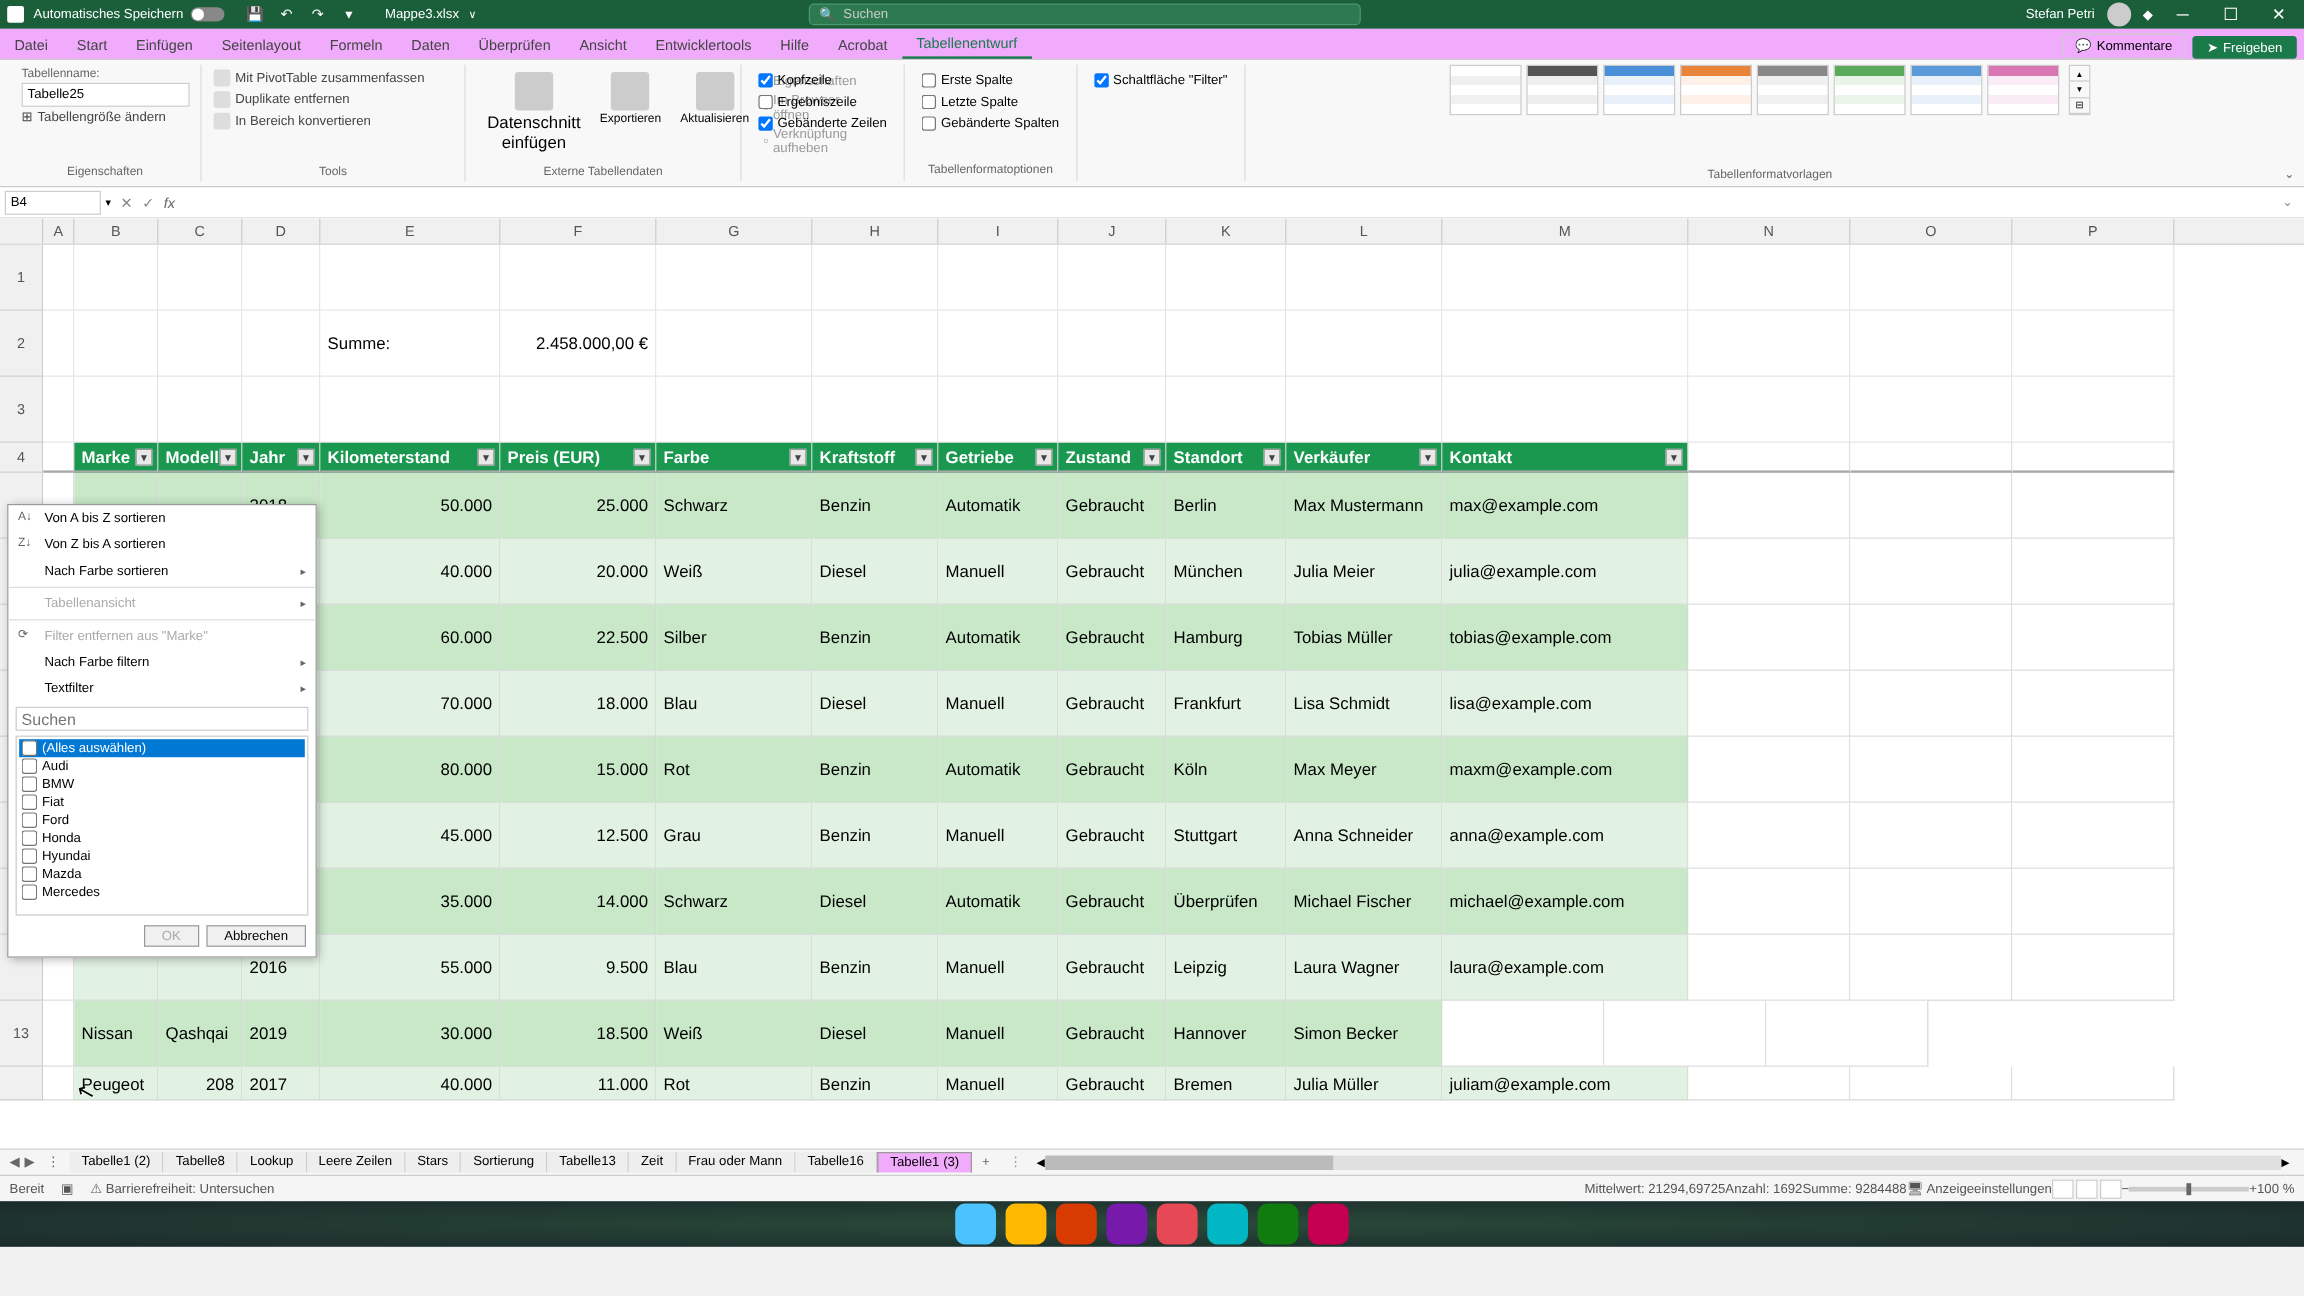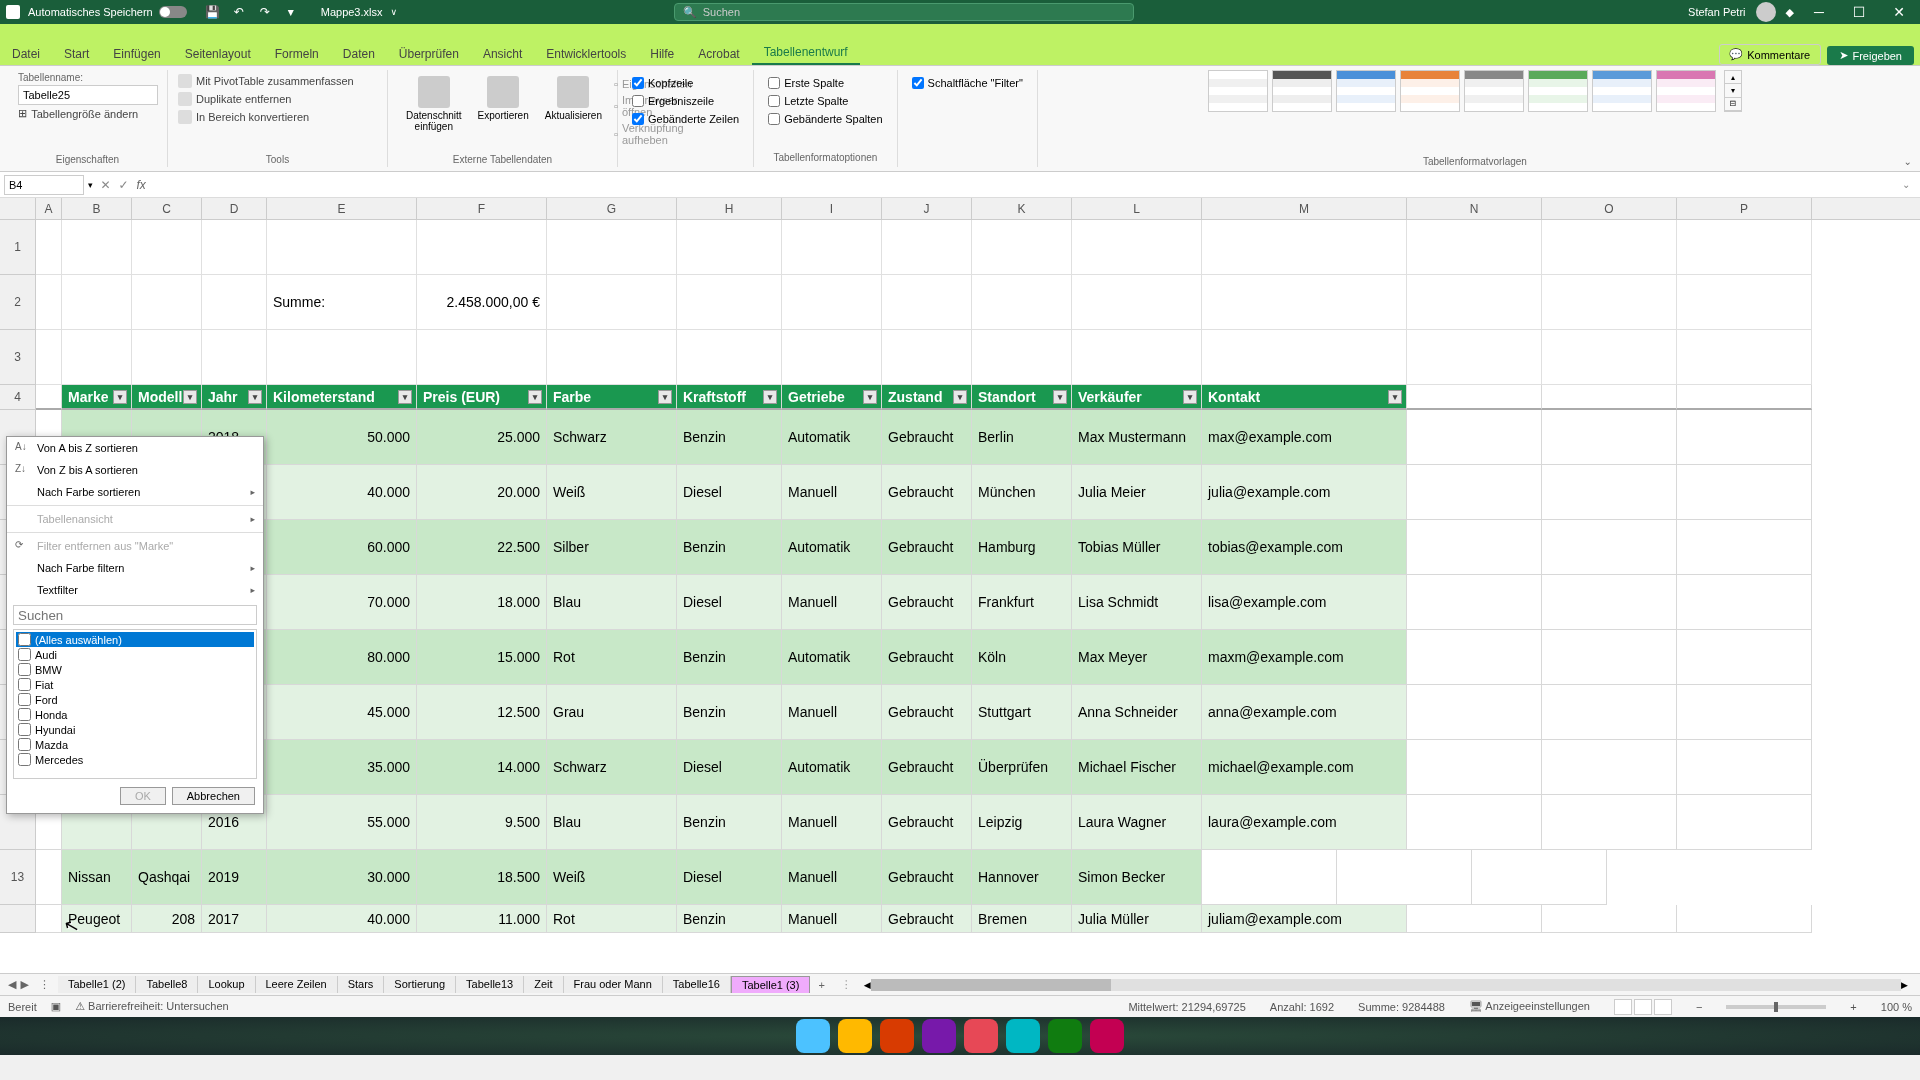--- a/index.html
+++ b/index.html
@@ -15,21 +15,21 @@
 .titlebar .qat { display: flex; gap: 6px; margin-left: 8px; }
 .titlebar .qat-btn { width: 20px; height: 20px; display: flex; align-items: center; justify-content: center; color: #fff; font-size: 12px; }
 .titlebar .filename { margin-left: 12px; }
 .titlebar .search { flex: 0 0 460px; margin: 0 auto; }
 .titlebar .search-box { background: #2d7a50; border: 1px solid #4a9a6e; border-radius: 4px; height: 18px; display: flex; align-items: center; padding: 0 8px; color: #ccc; font-size: 11px; gap: 6px; }
 .titlebar .right { display: flex; align-items: center; gap: 10px; margin-left: auto; }
 .titlebar .avatar { width: 20px; height: 20px; border-radius: 50%; background: #ccc; }
 .titlebar .winbtn { width: 30px; height: 20px; display: flex; align-items: center; justify-content: center; font-size: 14px; }
 
 
-.ribbon-tabs { height: 42px; background: #bef264; display: flex; align-items: flex-end; font-size: 12px; border-bottom: 1px solid #ccc; }
+.ribbon-tabs { height: 26px; background: #f0abfc; display: flex; align-items: flex-end; font-size: 12px; border-bottom: 1px solid #ccc; }
 .ribbon-tabs .tab { padding: 4px 12px; cursor: pointer; color: #444; }
 .ribbon-tabs .tab.active { color: #1a7a4a; border-bottom: 2px solid #1a7a4a; font-weight: 500; }
 .ribbon-tabs .spacer { flex: 1; }
 .ribbon-tabs .comment-btn { padding: 3px 10px; border: 1px solid #ccc; border-radius: 3px; font-size: 11px; margin-right: 6px; display: flex; gap: 4px; align-items: center; }
 .ribbon-tabs .share-btn { padding: 3px 12px; background: #1a7a4a; color: #fff; border-radius: 3px; font-size: 11px; margin-right: 6px; display: flex; gap: 4px; align-items: center; }
 
 
 .ribbon { height: 106px; background: #f8f8f8; border-bottom: 1px solid #ccc; display: flex; padding: 4px 8px; font-size: 11px; position: relative; }
 .ribbon-group { border-right: 1px solid #ddd; padding: 2px 10px; display: flex; flex-direction: column; justify-content: space-between; }
 .ribbon-group .label { text-align: center; color: #666; font-size: 10px; margin-top: auto; }
@@ -115,21 +115,21 @@
 .sheet-tab { padding: 2px 10px; border-right: 1px solid #ccc; background: #eee; cursor: pointer; }
 .sheet-tab.active { background: #f0abfc; border: 1px solid #999; border-bottom: none; }
 .sheet-add { padding: 0 8px; color: #666; }
 .sheet-scroll { flex: 1; margin: 0 12px; display: flex; align-items: center; }
 .sheet-scroll .track { flex: 1; height: 12px; background: #e0e0e0; position: relative; }
 .sheet-scroll .thumb { position: absolute; left: 0; width: 240px; height: 12px; background: #bbb; }
 
 
 .status-bar { height: 22px; background: #f5f5f5; border-top: 1px solid #ccc; display: flex; align-items: center; font-size: 11px; color: #555; padding: 0 8px; }
 .status-bar .sb-left { display: flex; gap: 14px; align-items: center; }
-.status-bar .sb-right { margin-left: auto; display: flex; gap: 24px; align-items: center; }
+.status-bar .sb-right { margin-left: auto; display: flex; gap: 0; align-items: center; }
 .status-bar .view-btns { display: flex; gap: 2px; }
 .status-bar .view-btn { width: 18px; height: 16px; border: 1px solid #ccc; background: #fff; }
 .status-bar .zoom-slider { width: 100px; height: 4px; background: #ccc; position: relative; }
 .status-bar .zoom-slider::after { content: ''; position: absolute; left: 48px; top: -3px; width: 4px; height: 10px; background: #666; }
 
 
 .taskbar { height: 38px; background: radial-gradient(ellipse at center, #2a4a3a, #1a2a2a); display: flex; align-items: center; justify-content: center; gap: 8px; }
 .task-icon { width: 34px; height: 34px; border-radius: 8px; }
 </style>
 </head>
@@ -208,21 +208,21 @@
           <div class="tool-icon"></div>
           <span>In Bereich konvertieren</span>
         </div>
     </div>
     <div class="label">Tools</div>
   </div>
   <div class="ribbon-group export-group" style="flex-direction:column;">
     <div style="display:flex;">
       <div class="export-col">
           <div class="export-icon"></div>
-          <div style="font-size:10px;text-align:center;">Datenschnitt einfügen</div>
+          <div style="font-size:14px;text-align:center;">Datenschnitt einfügen</div>
         </div>
       <div class="export-col">
           <div class="export-icon"></div>
           <div style="font-size:10px;">Exportieren</div>
         </div>
       <div class="export-col">
           <div class="export-icon"></div>
           <div style="font-size:10px;">Aktualisieren</div>
         </div>
       <div class="ext-col">

